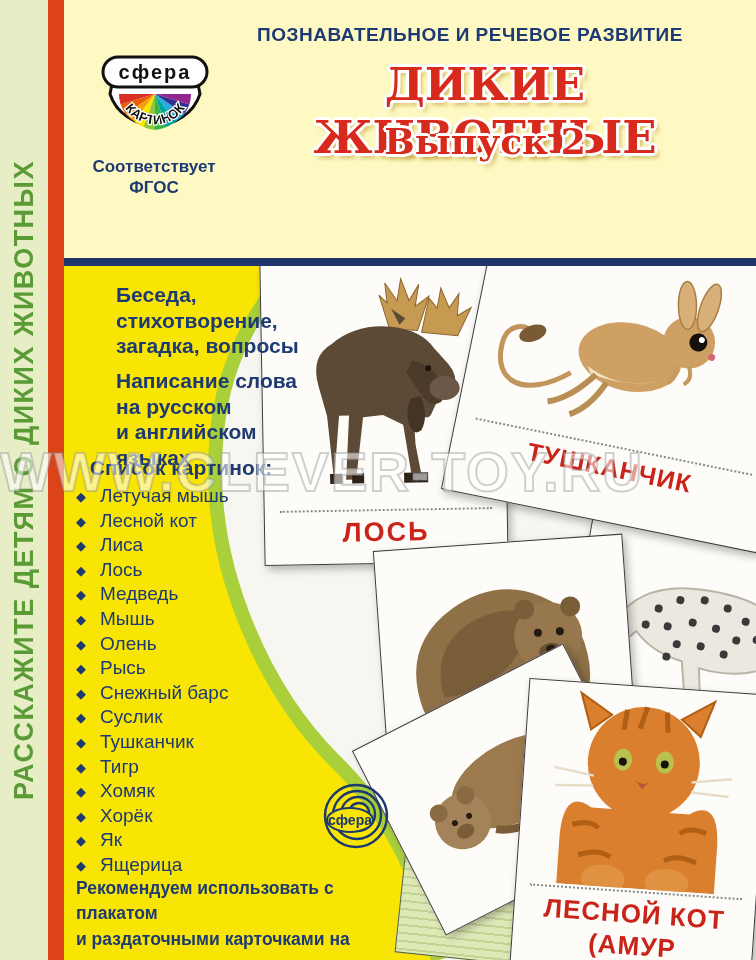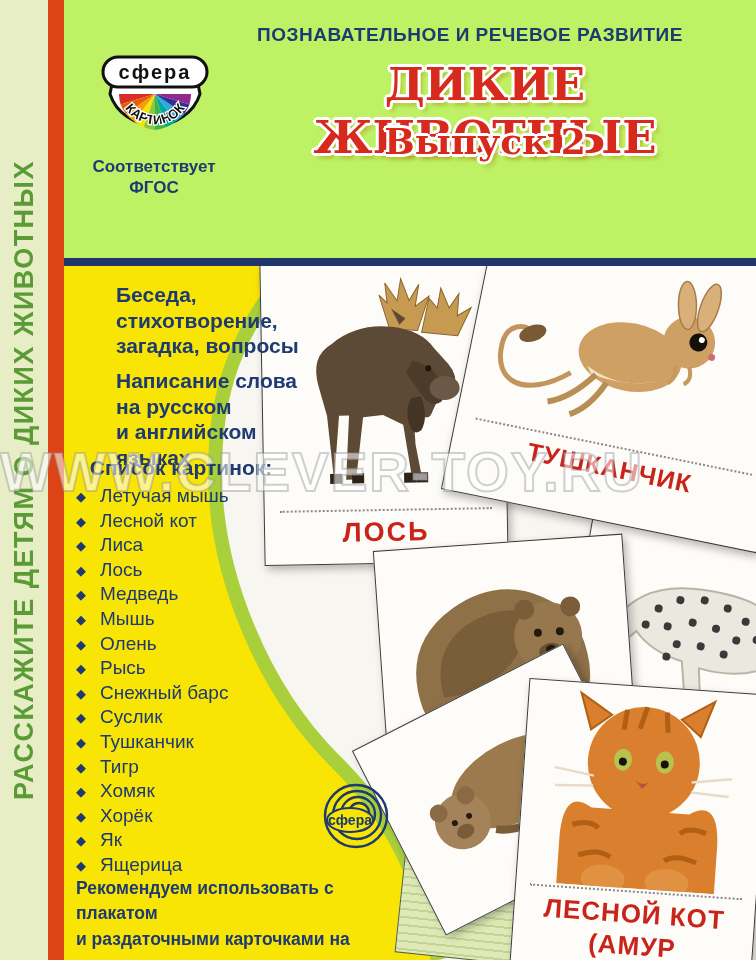--- a/index.html
+++ b/index.html
@@ -10,21 +10,21 @@
   #sidebar{position:absolute;left:0;top:0;width:48px;height:960px;background:#e7eec6;}
   #sidebar .vtext{
     position:absolute;left:0;top:0;width:960px;height:48px;
     transform:rotate(-90deg) translateX(-960px);transform-origin:0 0;
     display:flex;align-items:center;justify-content:center;
     font-size:27px;font-weight:bold;color:#5a9b35;letter-spacing:1.5px;white-space:nowrap;
   }
   #redstrip{position:absolute;left:48px;top:0;width:16px;height:960px;background:#dc4418;}
 
   
-  #header{position:absolute;left:64px;top:0;width:692px;height:258px;background:#bef264;}
+  #header{position:absolute;left:64px;top:0;width:692px;height:258px;background:#fef9c3;}
   .tagline{position:absolute;left:120px;right:0;top:24px;text-align:center;
     font-size:19px;font-weight:bold;color:#1d3a72;letter-spacing:.5px;}
   .title{position:absolute;left:150px;right:0;top:58px;text-align:center;
     font-family:"DejaVu Serif",serif;font-weight:bold;font-size:45px;color:#d8291d;
     text-shadow:-2px -2px 0 #fff,2px -2px 0 #fff,-2px 2px 0 #fff,2px 2px 0 #fff,
       0 -3px 0 #fff,0 3px 0 #fff,-3px 0 0 #fff,3px 0 0 #fff,4px 5px 4px rgba(170,130,0,.55);}
   .subtitle{position:absolute;left:150px;right:0;top:120px;text-align:center;
     font-family:"DejaVu Serif",serif;font-weight:bold;font-size:36px;color:#d8291d;
     text-shadow:-2px -2px 0 #fff,2px -2px 0 #fff,-2px 2px 0 #fff,2px 2px 0 #fff,
       0 -3px 0 #fff,0 3px 0 #fff,-3px 0 0 #fff,3px 0 0 #fff,4px 5px 4px rgba(170,130,0,.55);}

